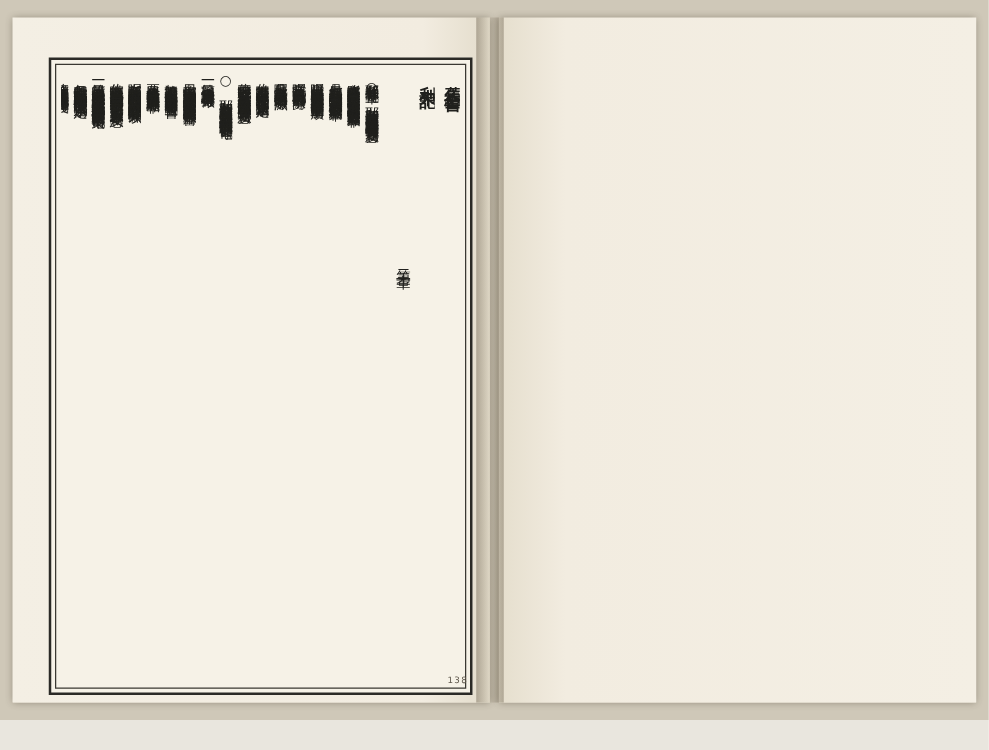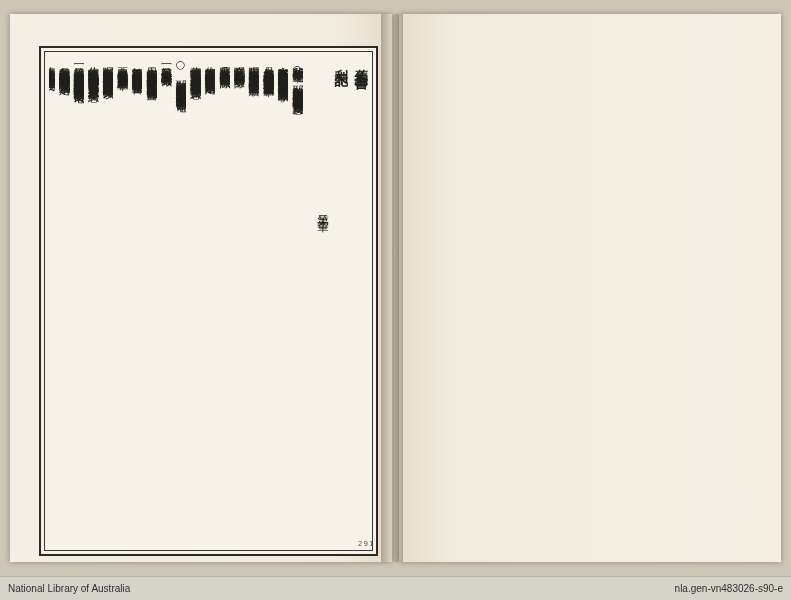--- a/index.html
+++ b/index.html
@@ -175,19 +175,15 @@
       </div>
     </div>
   </div>
 
   <div class="leaf right">
     
   </div>
 
   <div class="gutter"></div>
 
-  <div class="centermark">291</div>
+  <div class="centermark">138</div>
 
-  <div class="footer">
-    <span>National Library of Australia</span>
-    <span class="right">nla.gen-vn483026-s90-e</span>
-  </div>
 </div>
 
 </body></html>

